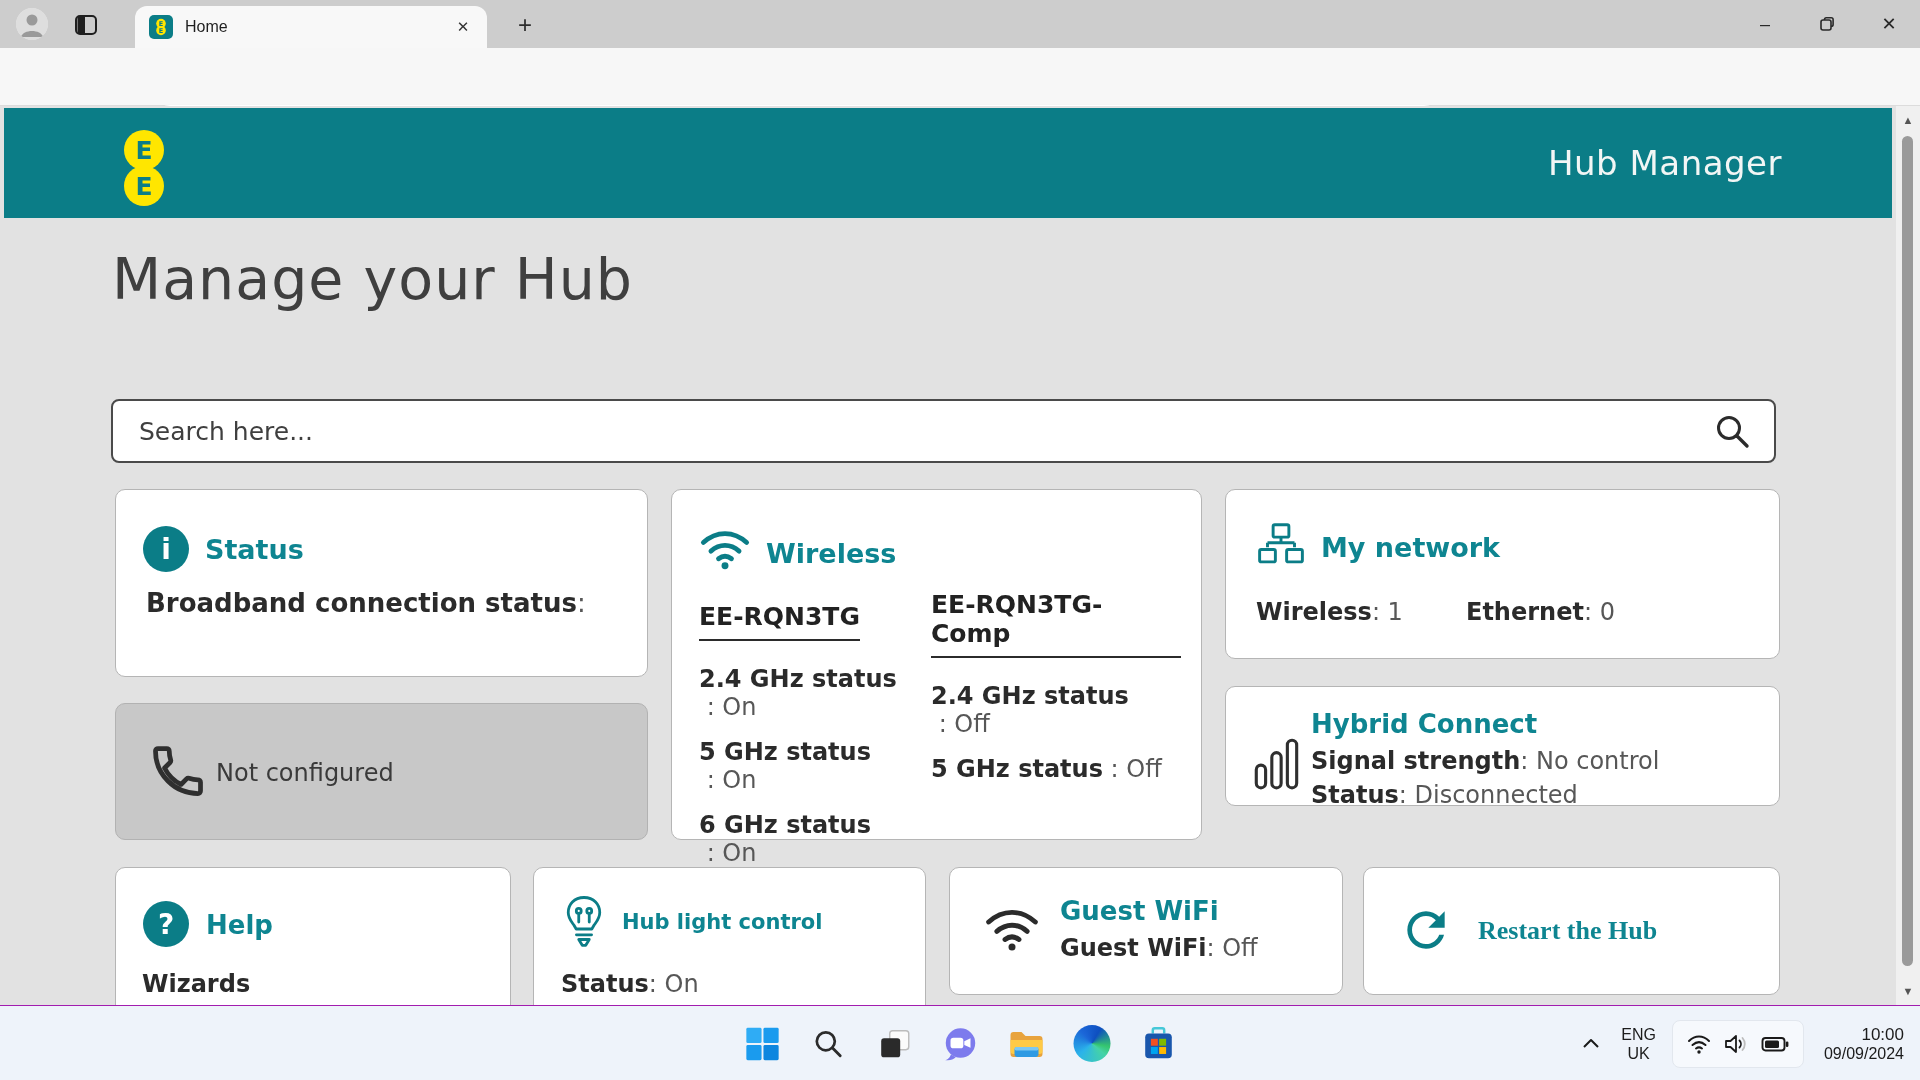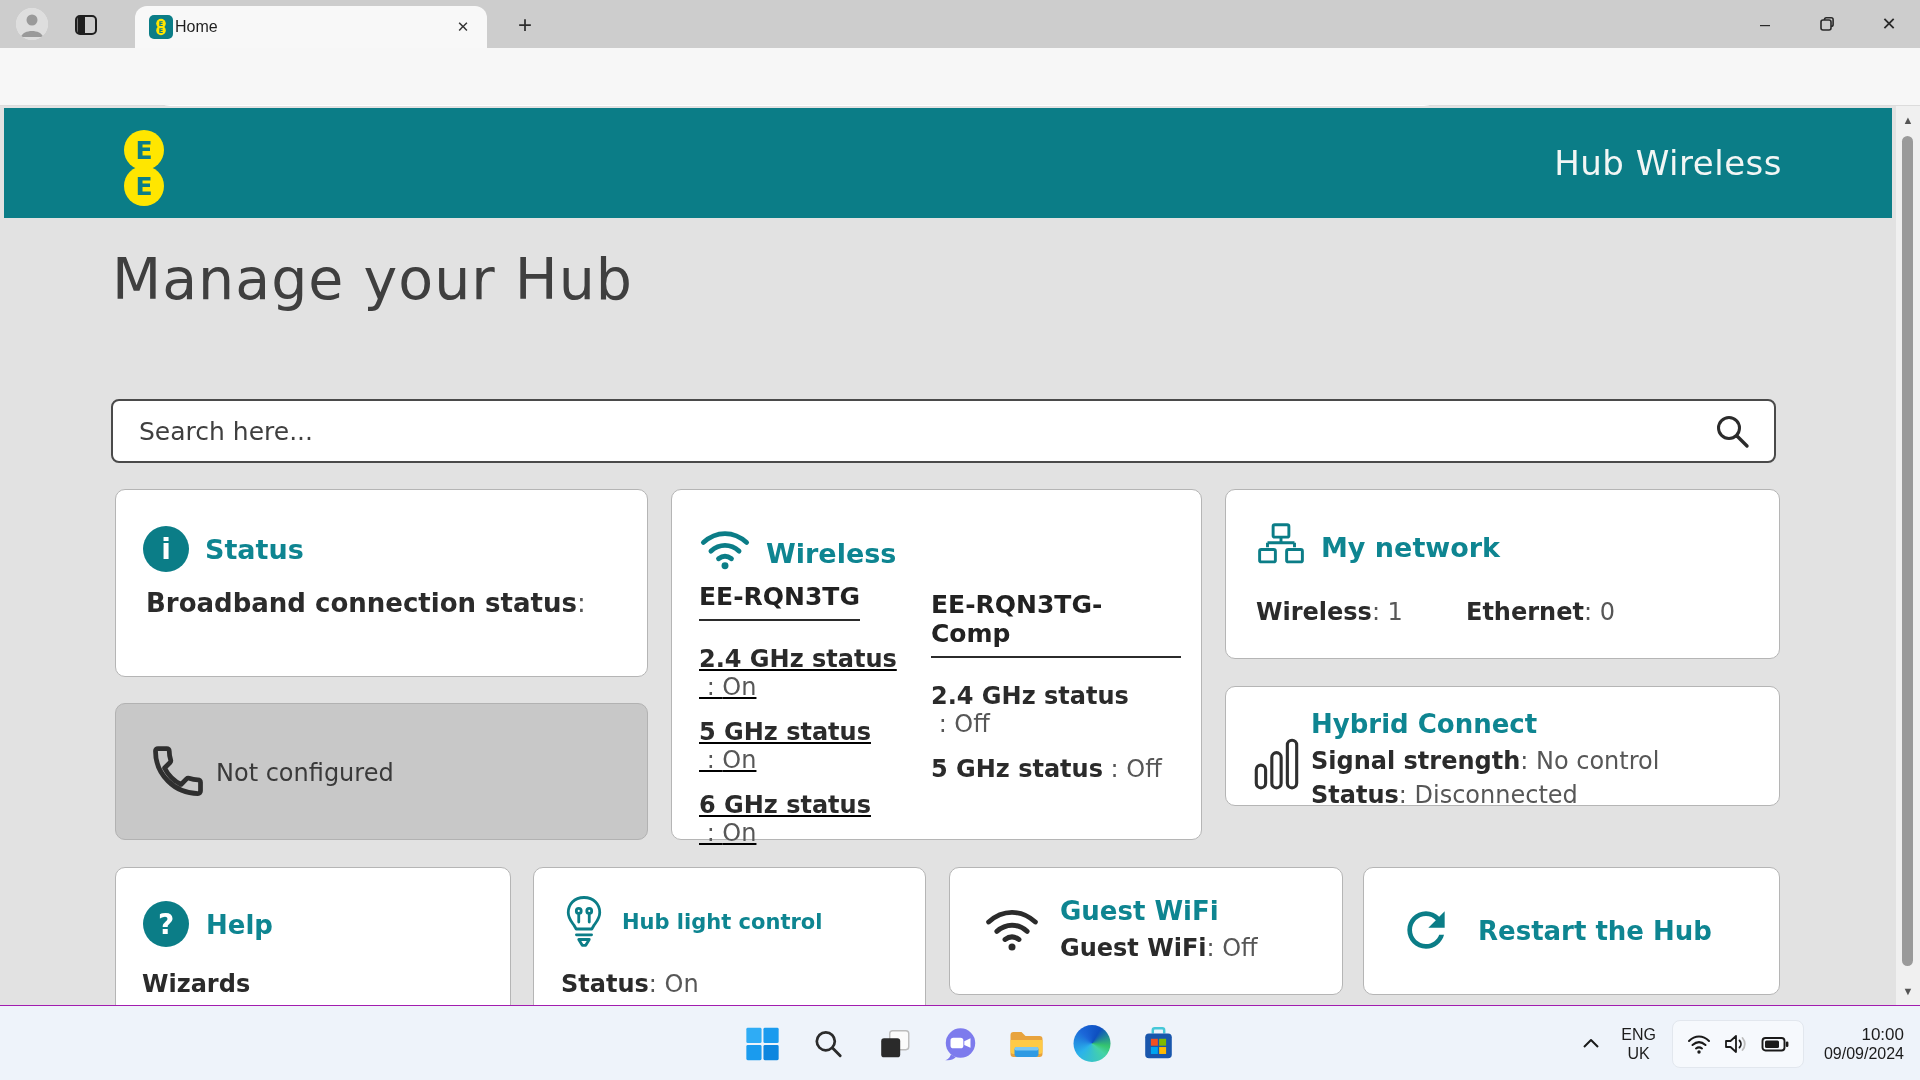--- a/index.html
+++ b/index.html
@@ -9,21 +9,21 @@
   #stage { position:relative; width:1920px; height:1080px; overflow:hidden; }
 
   
   .tabstrip { position:absolute; left:0; top:0; width:1920px; height:48px; background:var(--tabstrip-bg,#cdcdcd); }
   .avatar { position:absolute; left:16px; top:8px; width:32px; height:32px; border-radius:50%; overflow:hidden; background:#e4e4e4; }
   .tablayout { position:absolute; left:72px; top:11px; width:28px; height:28px; }
   .tab { position:absolute; left:135px; top:6px; width:352px; height:42px; background:#f8f8f8;
          border-radius:12px 12px 0 0; display:flex; align-items:center; }
   .favicon { width:24px; height:24px; margin-left:14px; position:relative; border-radius:5px; background:var(--teal,#0b7d87); }
   .favicon svg { position:absolute; inset:0; }
-  .tab-title { margin-left:2px; font-size:16px; color:#1f1f1f; flex:1; }
+  .tab-title { margin-left:12px; font-size:16px; color:#1f1f1f; flex:1; }
   .tab-close { width:28px; height:28px; margin-right:10px; display:flex; align-items:center; justify-content:center;
                font-size:15px; color:#333; border-radius:6px; }
   .newtab { position:absolute; left:510px; top:10px; width:30px; height:30px; display:flex; align-items:center; justify-content:center;
             font-size:24px; font-weight:300; color:#2c2c2c; }
   .wincontrols { position:absolute; right:0; top:0; height:48px; display:flex; }
   .winbtn { width:62px; height:48px; display:flex; align-items:center; justify-content:center; color:#2a2a2a; font-size:18px; }
 
   .toolbar { position:absolute; left:0; top:48px; width:1920px; height:58px; background:var(--chrome-bg,#f7f7f7);
              border-bottom:1px solid #dcdcdc; }
   .navbtn { position:absolute; top:61px; width:34px; height:34px; }
@@ -223,21 +223,21 @@
 
     <div class="hero">
       <div class="ee-logo">
         <svg width="46" height="78" viewBox="0 0 46 78">
           <circle cx="23" cy="20" r="20" fill="#ffe600"></circle>
           <circle cx="23" cy="56" r="20" fill="#ffe600"></circle>
           <text x="23" y="29" text-anchor="middle" font-size="25" font-weight="bold" fill="#0b7d87" font-family="DejaVu Sans, sans-serif">E</text>
           <text x="23" y="65" text-anchor="middle" font-size="25" font-weight="bold" fill="#0b7d87" font-family="DejaVu Sans, sans-serif">E</text>
         </svg>
       </div>
-      <div class="hero-title">Hub Wireless</div>
+      <div class="hero-title">Hub Manager</div>
     </div>
 
     <div class="h1">Manage your Hub</div>
 
     <div class="searchbar">
       <input type="text" placeholder="Search here..." style="">
       <svg class="search-ico" viewBox="0 0 40 40">
         <circle cx="17" cy="17" r="10.5" fill="none" stroke="#2b2b2b" stroke-width="3"></circle>
         <path d="M25 25 L35 35" stroke="#2b2b2b" stroke-width="3.4" stroke-linecap="round"></path>
       </svg>
@@ -262,21 +262,21 @@
 
     <div class="card" style="left:671px; top:383px; width:531px; height:351px;">
       <svg class="abs" style="left:27px; top:38px;" width="52" height="42" viewBox="0 0 48 38">
         <path d="M4 13 C16 2 32 2 44 13" fill="none" stroke="#0b7d87" stroke-width="4.4" stroke-linecap="round"></path>
         <path d="M11 21 C19 14 29 14 37 21" fill="none" stroke="#0b7d87" stroke-width="4.4" stroke-linecap="round"></path>
         <path d="M18 28 C22 25 26 25 30 28" fill="none" stroke="#0b7d87" stroke-width="4.4" stroke-linecap="round"></path>
         <circle cx="24" cy="34.5" r="3.2" fill="#0b7d87"></circle>
       </svg>
       <div class="abs ctitle" style="left:94px; top:48px;">Wireless</div>
 
-      <div class="abs" style="left:27px; top:92px; width:220px;text-decoration:underline;">
+      <div class="abs" style="left:27px; top:112px; width:220px;">
         <span class="ssid">EE-RQN3TG</span>
         <div class="wrow" style="margin-top:24px;">
           <span class="blabel">2.4 GHz status</span><span class="sep"> : </span><span class="bval">On</span>
         </div>
         <div class="wrow">
           <span class="blabel">5 GHz status</span><span class="sep"> : </span><span class="bval">On</span>
         </div>
         <div class="wrow">
           <span class="blabel">6 GHz status</span><span class="sep"> : </span><span class="bval">On</span>
         </div>
@@ -362,21 +362,21 @@
       <div class="abs ctitle" style="left:110px; top:28px; font-size:26px;">Guest WiFi</div>
       <div class="abs row24" style="left:110px; top:66px;">
         <span class="blabel">Guest WiFi</span><span class="sep">: </span><span class="bval">Off</span>
       </div>
     </div>
 
     <div class="card" style="left:1363px; top:761px; width:417px; height:128px;">
       <svg class="abs" style="left:34px; top:34px;" width="56" height="56" viewBox="0 0 24 24">
         <path d="M17.65 6.35C16.2 4.9 14.21 4 12 4c-4.42 0-7.99 3.58-8 8s3.57 8 8 8c3.73 0 6.84-2.55 7.73-6h-2.08c-.82 2.33-3.04 4-5.65 4-3.31 0-6-2.69-6-6s2.69-6 6-6c1.66 0 3.14.69 4.22 1.78L13 11h7V4l-2.35 2.35z" fill="#0b7d87"></path>
       </svg>
-      <div class="abs ctitle" style="left:114px; top:48px; font-size:26px;">Restart the Hub</div>
+      <div class="abs ctitle" style="left:114px; top:48px; font-size:26px;font-family:Liberation Serif, serif;">Restart the Hub</div>
     </div>
   </div>
 
   <div class="scrollbar">
     <div class="sb-arrow" style="top:8px;">▲</div>
     <div class="sb-thumb"></div>
     <div class="sb-arrow" style="bottom:8px;">▼</div>
   </div>
 
   <div class="taskbar">

